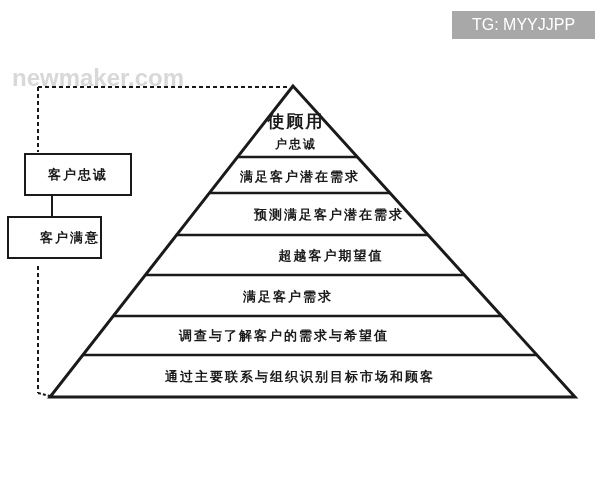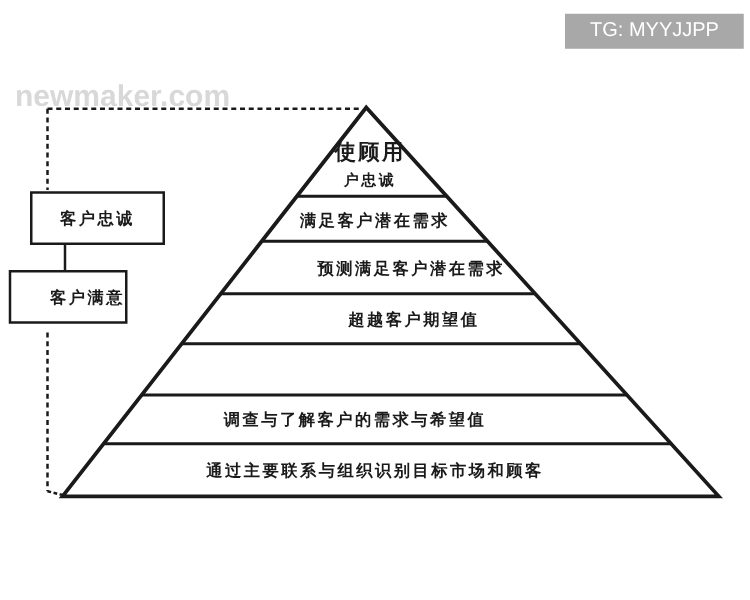--- a/index.html
+++ b/index.html
@@ -52,20 +52,21 @@
     <line x1="52" y1="196" x2="52" y2="222" stroke="#1a1a1a" stroke-width="2"></line>
   </svg>
 
   <div class="faint-mark" style="left:12px; top:64px;">newmaker.com</div>
 
   <div class="layer-label" style="left:296px; top:110px; font-size:17px;">使顾用</div>
   <div class="layer-label" style="left:296px; top:136px; font-size:12px;">户忠诚</div>
   <div class="layer-label" style="left:300px; top:168px;text-align:right;">满足客户潜在需求</div>
   <div class="layer-label" style="left:305px; top:206px;margin-left:24px;">预测满足客户潜在需求</div>
   <div class="layer-label" style="left:296px; top:247px;margin-left:35px;">超越客户期望值</div>
+  <div class="layer-label" style="left:288px; top:288px;">满足客户需求</div>
   <div class="layer-label" style="left:284px; top:327px;">调查与了解客户的需求与希望值</div>
   <div class="layer-label" style="left:300px; top:368px;">通过主要联系与组织识别目标市场和顾客</div>
 
   <div class="side-box" style="left:24px; top:153px; width:108px; height:43px;text-align:center;">客户忠诚</div>
   <div class="side-box" style="left:7px; top:216px; width:95px; height:43px;padding-left:31px;">客户满意</div>
 
   <div class="watermark-tag" style="left:452px; top:11px;">TG: MYYJJPP</div>
 </div>
 
 </body></html>

